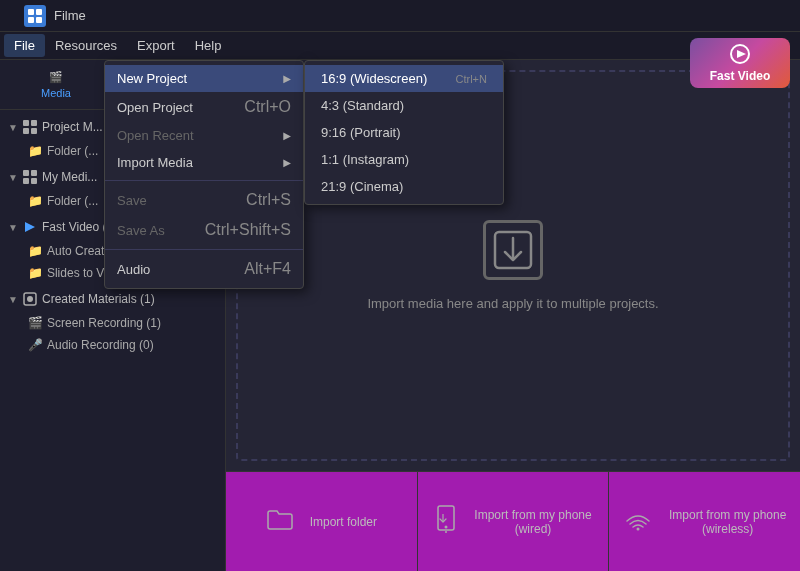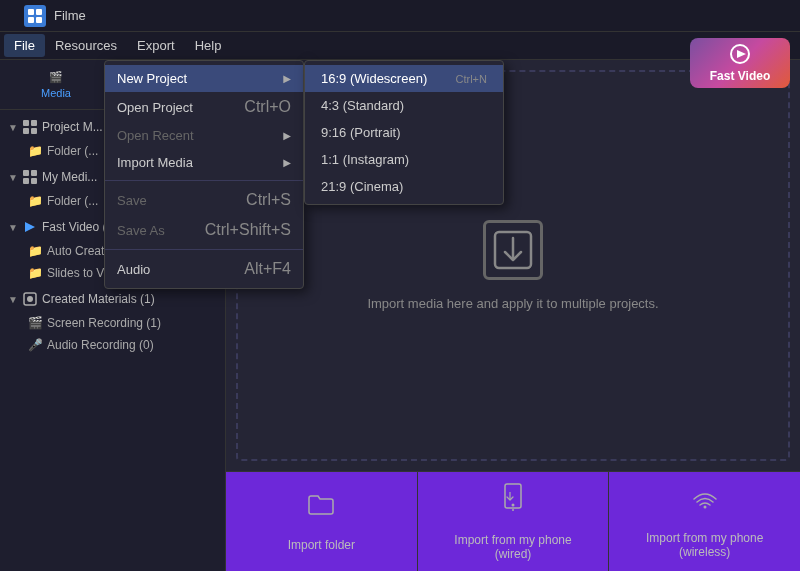--- a/index.html
+++ b/index.html
@@ -182,23 +182,23 @@
 
     #content-bottom {
       display: flex;
       height: 100px;
       border-top: 1px solid #333;
       gap: 1px;
       background: #333;
     }
     .import-btn {
       flex: 1;
-      background: #6d28d9;
-      display: flex;
-      flex-direction: column;
+      background: #a21caf;
+      display: flex;
+      flex-direction: row;
       align-items: center;
       justify-content: center;
       cursor: pointer;
       gap: 16px;
       color: #bbb;
       font-size: 12px;
       text-align: center;
     }
     .import-btn-icon {
       font-size: 24px;

